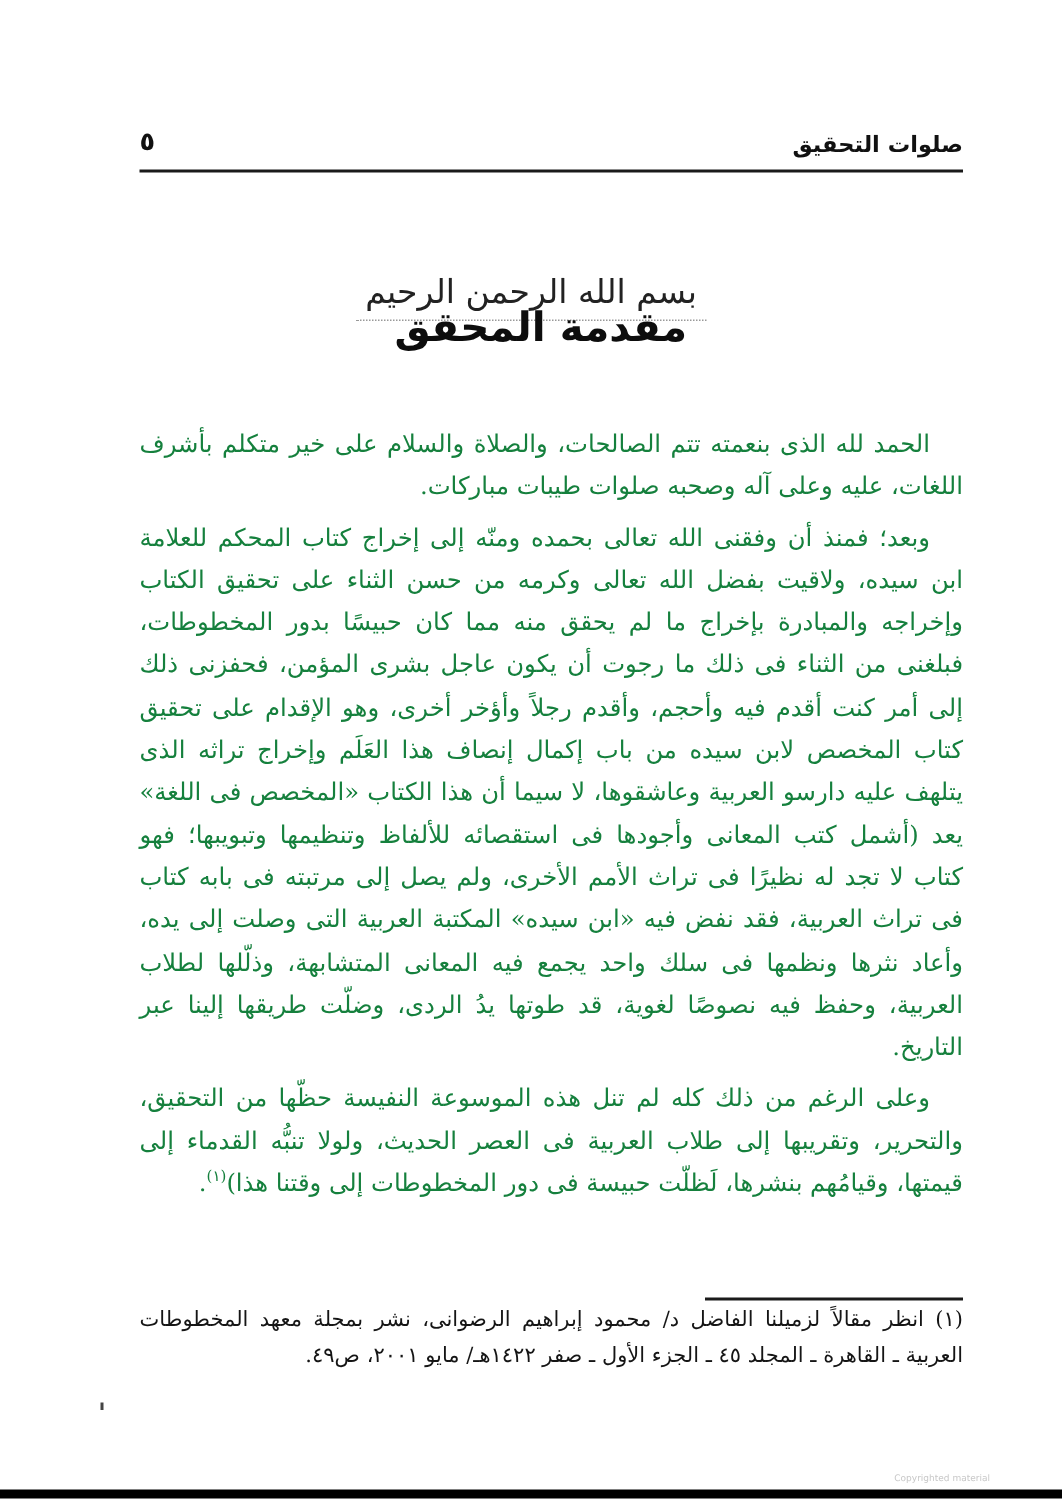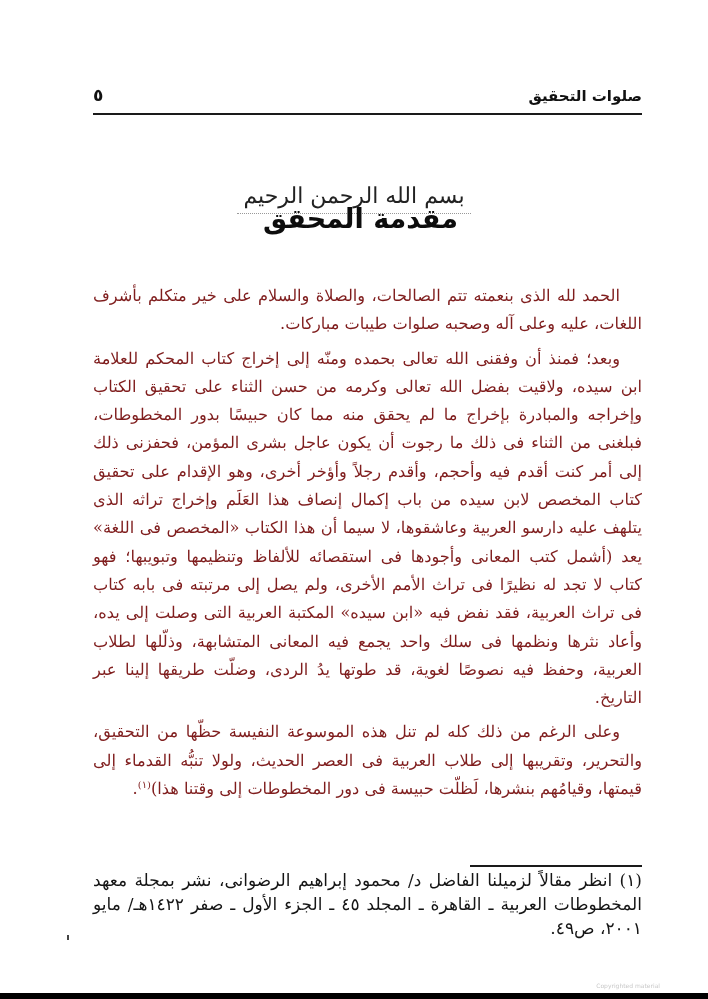--- a/index.html
+++ b/index.html
@@ -94,21 +94,21 @@
       position: absolute;
       left: 93px;
       right: 66px;
       top: 282px;
       direction: rtl;
       text-align: justify;
       text-align-last: right;
       font-family: "DejaVu Serif", "Liberation Serif", serif;
       font-size: 16.2px;
       line-height: 28.3px;
-      color: #7f1d1d;
+      color: #15803d;
     }
     .body-text p {
       margin: 0 0 6px 0;
       text-indent: 22px;
     }
     sup.fn-ref {
       font-size: 10px;
       line-height: 0;
       vertical-align: super;
     }
@@ -122,21 +122,21 @@
     }
     .footnotes {
       position: absolute;
       left: 93px;
       right: 66px;
       top: 868px;
       direction: rtl;
       text-align: justify;
       text-align-last: right;
       font-family: "DejaVu Serif", "Liberation Serif", serif;
-      font-size: 17px;
+      font-size: 14px;
       line-height: 24px;
       color: #151515;
     }
     .footnotes p {
       margin: 0;
     }
     .stray-mark {
       position: absolute;
       left: 67px;
       top: 935px;

